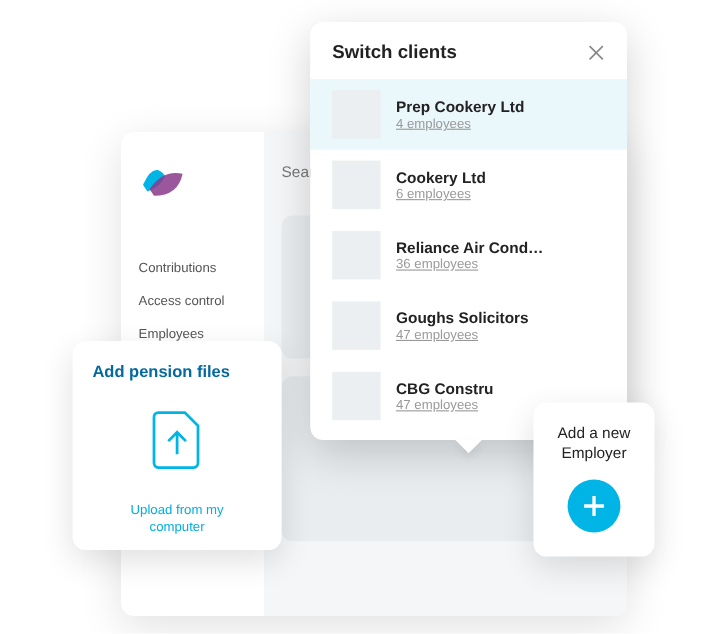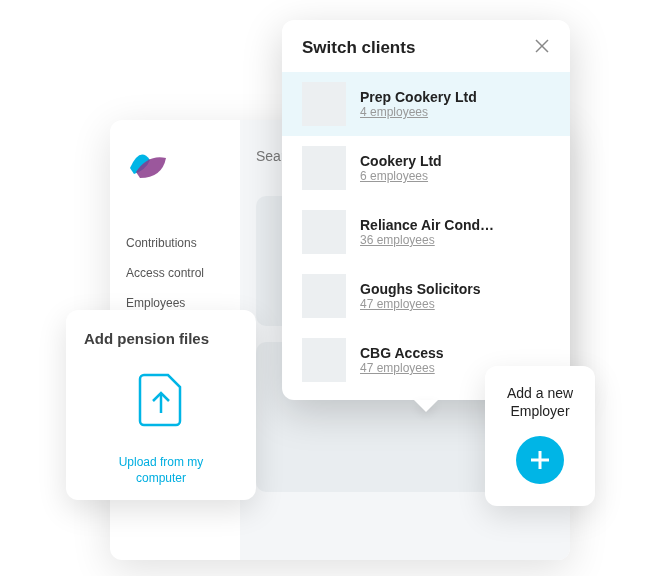--- a/index.html
+++ b/index.html
@@ -66,21 +66,21 @@
   .switch-panel {
     position: absolute;
     left: 282px; top: 20px;
     width: 288px;
     background: #fff;
     border-radius: 12px;
     box-shadow: 0 12px 40px rgba(0,0,0,0.18);
     padding-bottom: 8px;
   }
   .switch-header {
-    display: flex; justify-content: space-between; 
+    display: flex; justify-content: space-between; align-items: center;
     padding: 18px 20px 14px 20px;
   }
   .switch-title {
     font-size: 17px;
     font-weight: 600;
     color: #222;
   }
   .close-btn {
     width: 16px; height: 16px;
     cursor: pointer;
@@ -133,21 +133,21 @@
     width: 190px; height: 190px;
     background: #fff;
     border-radius: 12px;
     box-shadow: 0 10px 30px rgba(0,0,0,0.12);
     padding: 20px 18px;
     text-align: center;
   }
   .pension-title {
     font-size: 15px;
     font-weight: 600;
-    color: #404040;
+    color: #0369a1;
     text-align: left;
     margin-bottom: 26px;
   }
   .upload-icon {
     width: 46px; height: 54px;
     margin: 0 auto 12px auto;
   }
   .upload-label {
     font-size: 12px;
     color: #00aee0;
@@ -243,21 +243,21 @@
     <div class="client-item">
       <div class="client-thumb"></div>
       <div class="client-text">
         <div class="client-name">Goughs Solicitors</div>
         <div class="client-sub">47 employees</div>
       </div>
     </div>
     <div class="client-item">
       <div class="client-thumb"></div>
       <div class="client-text">
-        <div class="client-name">CBG Access</div>
+        <div class="client-name">CBG Constru</div>
         <div class="client-sub">47 employees</div>
       </div>
     </div>
   </div>
   <div class="pointer"></div>
 </div>
 
 <div class="pension-card">
   <div class="pension-title">Add pension files</div>
   <div>

